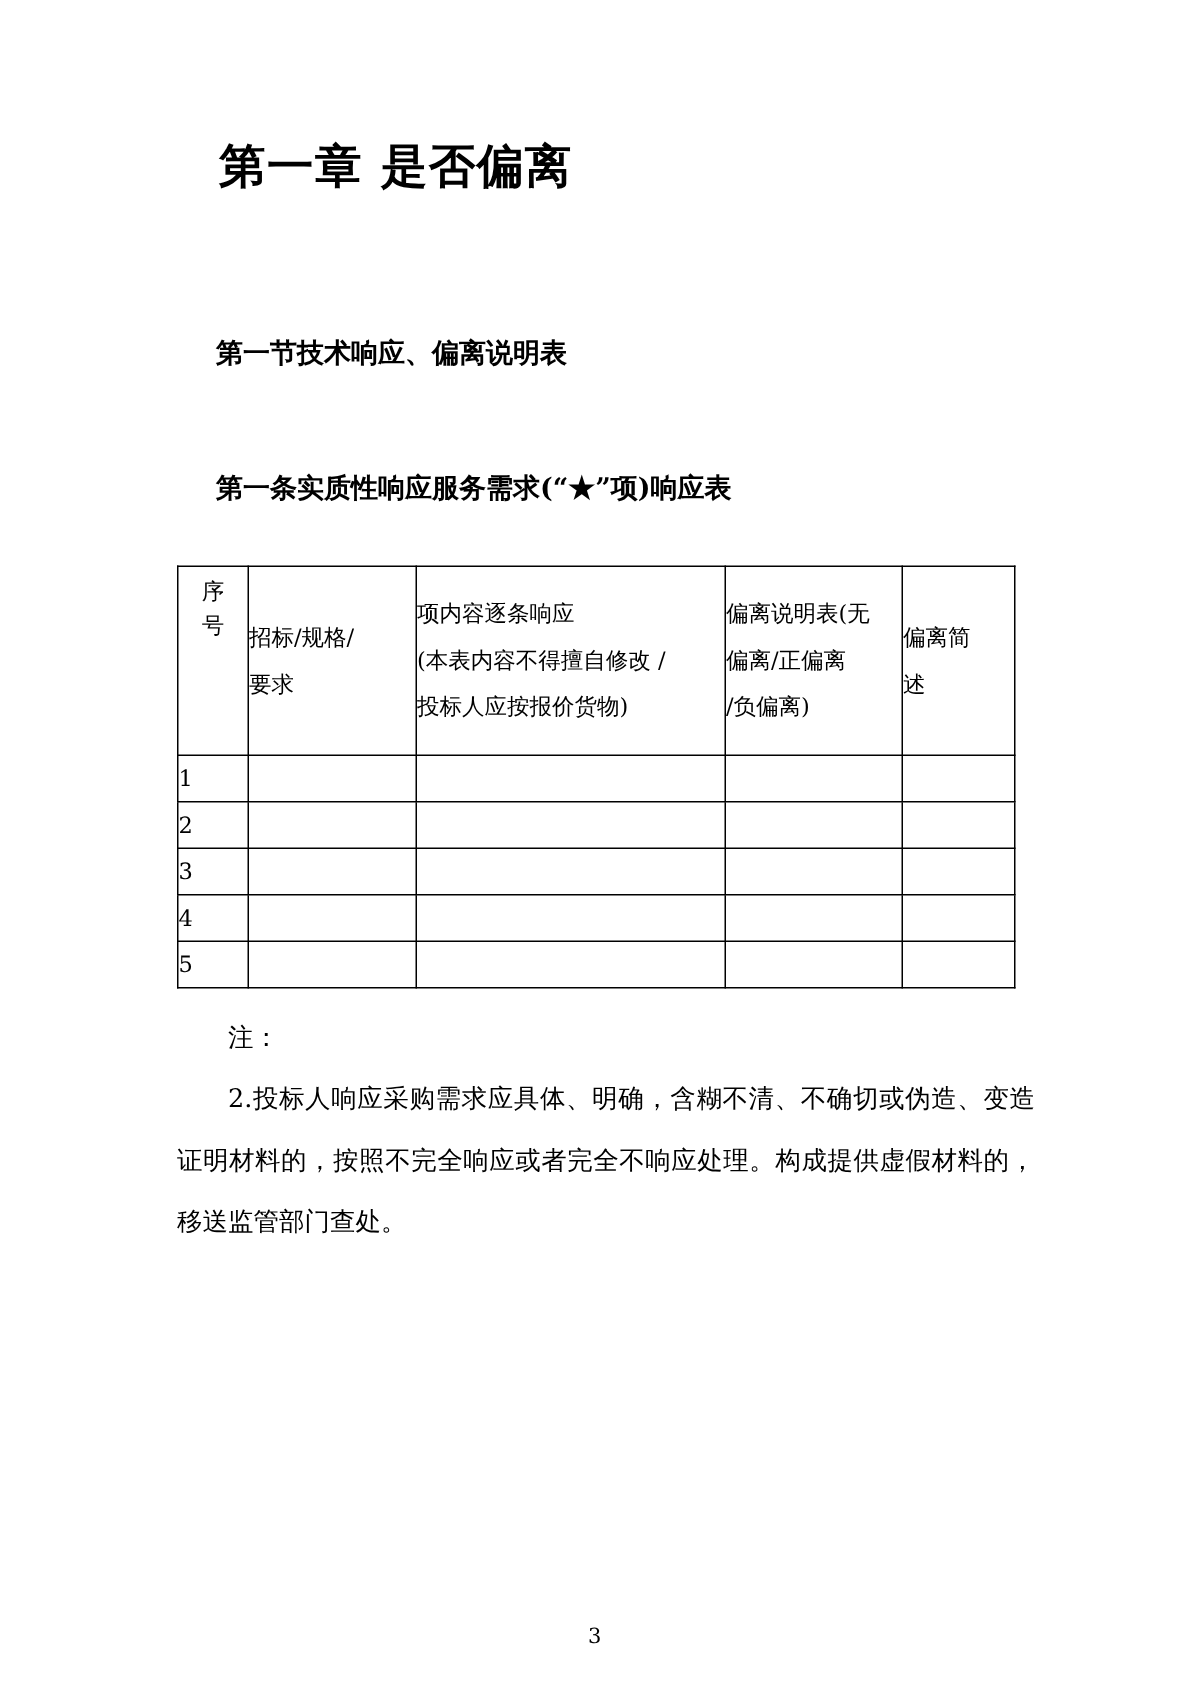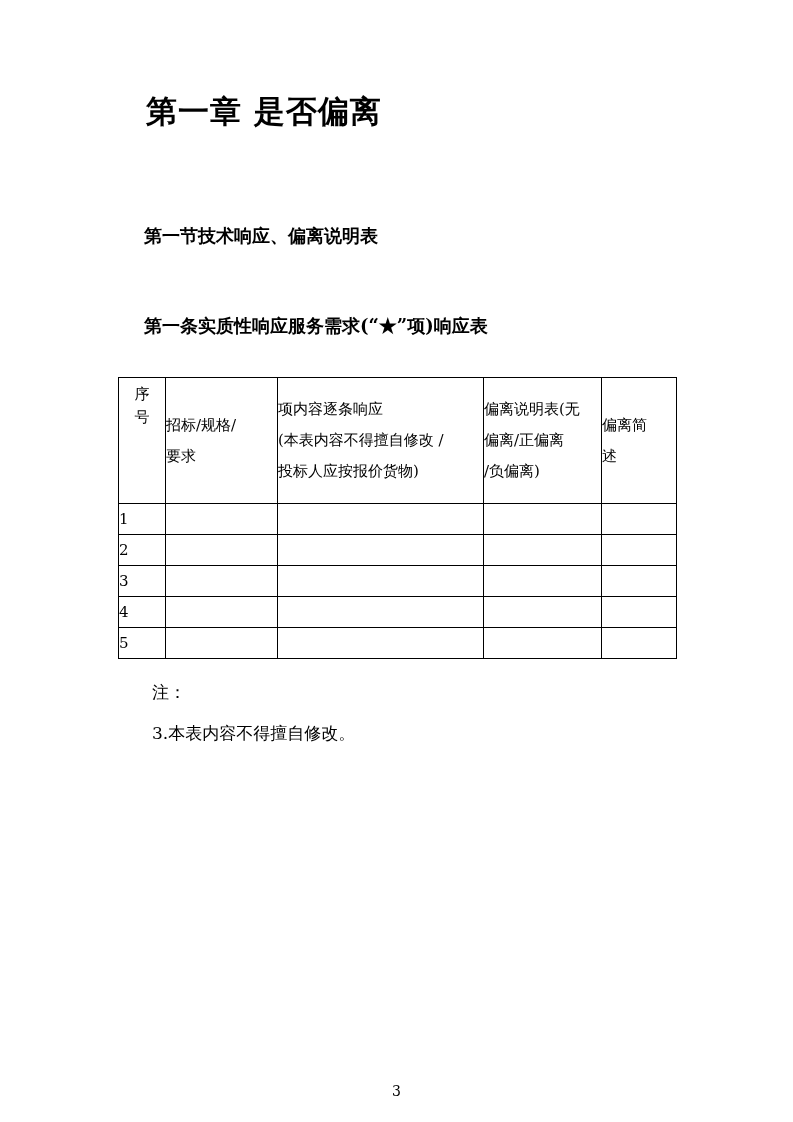--- a/index.html
+++ b/index.html
@@ -212,18 +212,18 @@
         <td class="blank-cell"></td>
         <td class="blank-cell"></td>
         <td class="blank-cell"></td>
         <td class="blank-cell"></td>
       </tr>
     </tbody>
   </table>
 
   <div class="notes">
     <div class="note-label">注：</div>
-    <div class="note-para">3.本表内容不得擅自修改。</div>
+    <div class="note-para">2.投标人响应采购需求应具体、明确，含糊不清、不确切或伪造、变造证明材料的，按照不完全响应或者完全不响应处理。构成提供虚假材料的，移送监管部门查处。</div>
   </div>
 
   <div class="page-number">3</div>
 
 </div>
 
 </body></html>

